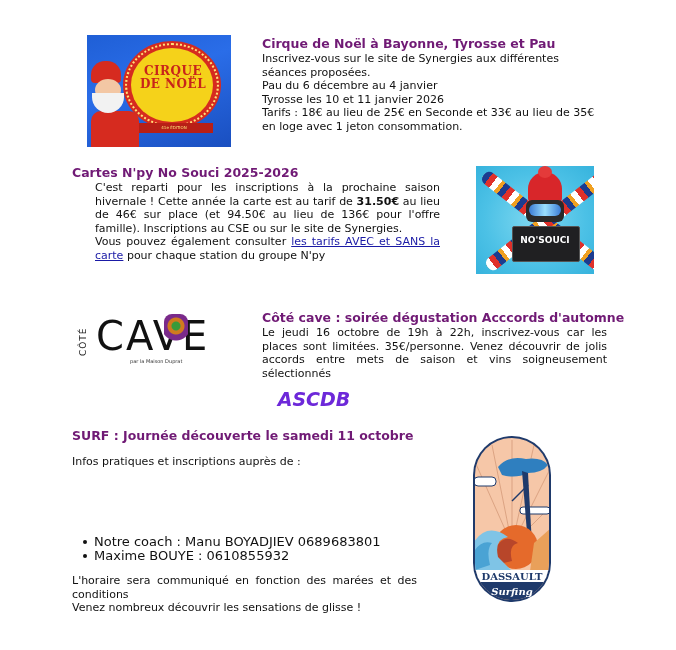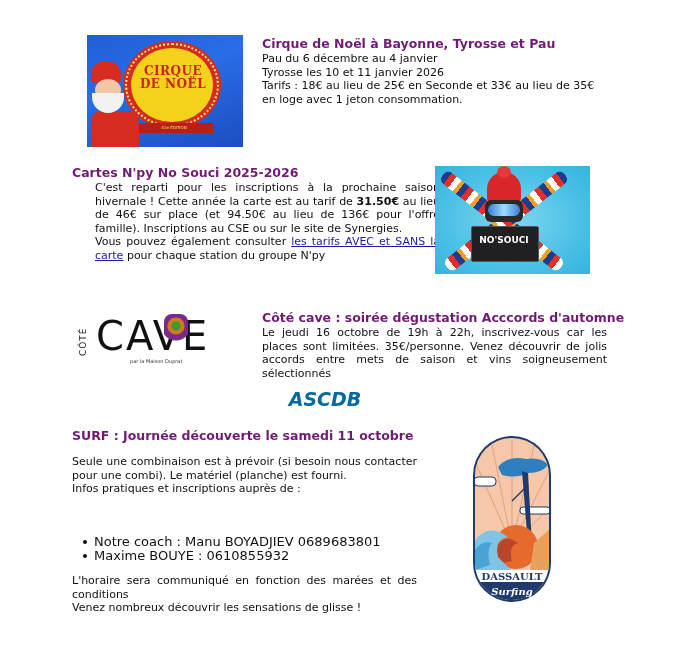--- a/index.html
+++ b/index.html
@@ -15,21 +15,21 @@
   .body-text {
     font-size: 11px; line-height: 13.6px; color: #111;
   }
   .justify { text-align: justify; }
   .line { display: block; }
   a.link { color: #1a1aa6; text-decoration: underline; }
   b { font-weight: bold; }
 
   
   .cirque-img {
-    left: 87px; top: 35px; width: 156px; height: 112px;
+    left: 87px; top: 35px; width: 144px; height: 112px;
     background: linear-gradient(160deg, #1f5fd6 0%, #2a6de8 40%, #1a4fc0 100%);
     overflow: hidden;
   }
   .cirque-img .ring {
     position: absolute; left: 36px; top: 6px; width: 98px; height: 88px;
     border-radius: 50%; background: #d62b1f;
   }
   .cirque-img .inner {
     position: absolute; left: 44px; top: 13px; width: 82px; height: 74px;
     border-radius: 50%; background: #f5d21a;
@@ -63,21 +63,21 @@
     position: absolute; left: 50px; top: 88px; width: 76px; height: 10px;
     background: #b81f16;
   }
   .cirque-img .sub {
     position: absolute; left: 62px; top: 88px; width: 50px; text-align: center;
     color: #ffe27a; font-size: 4px; line-height: 10px;
   }
 
   
   .nosouci-img {
-    left: 435px; top: 166px; width: 155px; height: 108px;
+    left: 476px; top: 166px; width: 118px; height: 108px;
     background: radial-gradient(ellipse at center, #7fd8f0 0%, #4cc1e6 60%, #36b3dd 100%);
     overflow: hidden;
   }
   .ski { position: absolute; width: 14px; height: 150px; border-radius: 6px; }
   .ski.l { left: 60px; top: -20px; transform: rotate(-52deg);
     background: repeating-linear-gradient(0deg, #ffffff 0 6px, #e0302a 6px 12px, #1c3c8f 12px 18px, #f0a020 18px 22px); }
   .ski.r { left: 64px; top: -20px; transform: rotate(52deg);
     background: repeating-linear-gradient(0deg, #ffffff 0 6px, #e0302a 6px 12px, #1c3c8f 12px 18px, #f0a020 18px 22px); }
   .nosouci-img .beanie {
     position: absolute; left: 52px; top: 6px; width: 34px; height: 30px;
@@ -120,22 +120,22 @@
     border-radius: 8px;
   }
   .cave-logo .tag {
     position: absolute; left: 52px; top: 46px; font-size: 5px; color: #333;
   }
 
   
   .surf-logo { left: 472px; top: 435px; width: 80px; height: 168px; }
 
   .section-heading {
-    left: 11px; width: 628px; top: 388px; text-align: center;
-    font-style: italic; font-weight: bold; font-size: 19px; color: #0369a1;
+    left: 0; width: 628px; top: 388px; text-align: center;
+    font-style: italic; font-weight: bold; font-size: 19px; color: #6d28d9;
   }
   ul.bullets { margin: 0; padding: 0 0 0 22px; list-style: none; }
   ul.bullets li { position: relative; font-size: 13px; line-height: 13.6px; }
   ul.bullets li::before {
     content: ""; position: absolute; left: -11px; top: 5px; width: 4px; height: 4px;
     border-radius: 50%; background: #111;
   }
 </style>
 </head>
 <body>
@@ -151,20 +151,21 @@
   <div class="ribbon"></div>
   <div class="sub">41e ÉDITION</div>
   <div class="santa-body"></div>
   <div class="santa-hat"></div>
   <div class="santa-face"></div>
   <div class="santa-beard"></div>
 </div>
 
 <div class="abs title" style="left:262px; top:36px;">Cirque de Noël à Bayonne, Tyrosse et Pau</div>
 <div class="abs body-text" style="left:262px; top:52px; width:344px;">
+  <span class="line">Inscrivez-vous sur le site de Synergies aux différentes séances proposées.</span>
   <span class="line">Pau du 6 décembre au 4 janvier</span>
   <span class="line">Tyrosse les 10 et 11 janvier 2026</span>
   <span class="line">Tarifs : 18€ au lieu de 25€ en Seconde et 33€ au lieu de 35€ en loge avec 1 jeton consommation.</span>
 </div>
 
 <div class="abs title" style="left:72px; top:165px;">Cartes N'py No Souci 2025-2026</div>
 <div class="abs body-text justify" style="left:72px; top:181px; width:345px;margin-left:23px;">
   <span class="line"><span>C'est reparti pour les inscriptions à la prochaine saison hivernale ! Cette année la carte est au tarif de </span><b>31.50€</b><span> au lieu de 46€ sur place (et 94.50€ au lieu de 136€ pour l'offre famille). Inscriptions au CSE ou sur le site de Synergies.</span></span>
   <span class="line"><span>Vous pouvez également consulter </span><a class="link" href="#">les tarifs AVEC et SANS la carte</a><span> pour chaque station du groupe N'py</span></span>
 </div>
@@ -187,21 +188,20 @@
   <div class="tag">par la Maison Duprat</div>
 </div>
 
 <div class="abs title" style="left:262px; top:310px;">Côté cave : soirée dégustation Acccords d'automne</div>
 <div class="abs body-text justify" style="left:262px; top:326px; width:345px;">Le jeudi 16 octobre de 19h à 22h, inscrivez-vous car les places sont limitées. 35€/personne. Venez découvrir de jolis accords entre mets de saison et vins soigneusement sélectionnés</div>
 
 <div class="abs section-heading">ASCDB</div>
 
 <div class="abs title" style="left:72px; top:428px;">SURF : Journée découverte le samedi 11 octobre</div>
 <div class="abs body-text justify" style="left:72px; top:455px; width:345px;">
-  <span class="line">Seule une combinaison est à prévoir (si besoin nous contacter pour une combi). Le matériel (planche) est fourni.</span>
   <span class="line">Infos pratiques et inscriptions auprès de :</span>
 </div>
 <div class="abs" style="left:72px; top:535px; width:345px;">
   <ul class="bullets">
     <li>Notre coach : Manu BOYADJIEV 0689683801</li>
     <li>Maxime BOUYE : 0610855932</li>
   </ul>
 </div>
 <div class="abs body-text justify" style="left:72px; top:574px; width:345px;">
   <span class="line">L'horaire sera communiqué en fonction des marées et des conditions</span>

